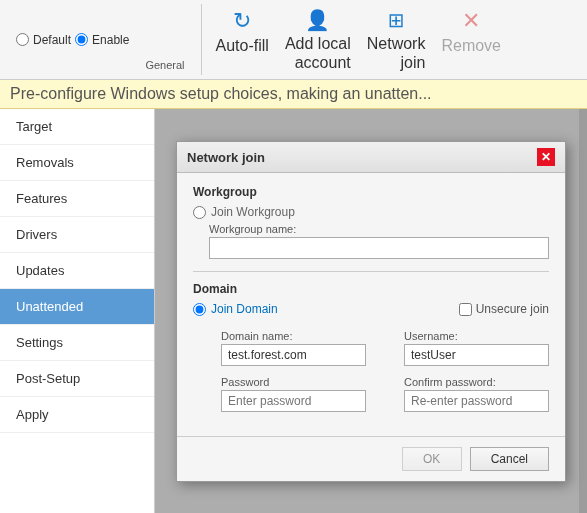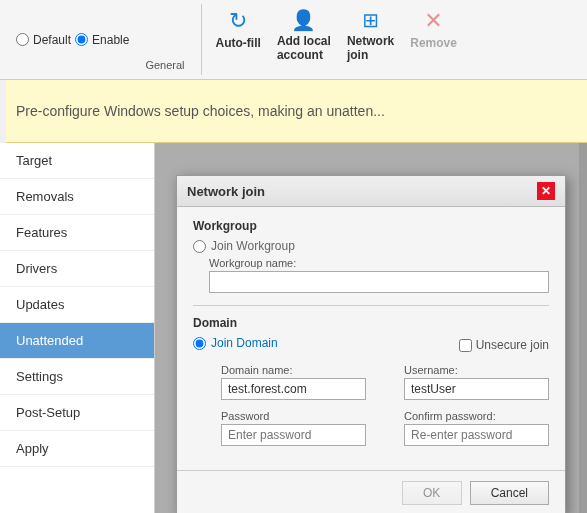--- a/index.html
+++ b/index.html
@@ -37,21 +37,21 @@
     .tb-btn {
       display: flex;
       flex-direction: column;
       align-items: center;
       cursor: pointer;
       padding: 4px 6px;
       border-radius: 2px;
       min-width: 44px;
     }
     .tb-btn .icon { font-size: 22px; margin-bottom: 2px; }
-    .tb-btn .lbl { font-size: 12px; color: #333; text-align: left; line-height: 1.2; font-weight: bold; }
+    .tb-btn .lbl { font-size: 16px; color: #333; text-align: right; line-height: 1.2; }
     .tb-btn.disabled { opacity: 0.4; cursor: default; }
 
     
     .toolbar-radio-group {
       display: flex;
       flex-direction: row;
       justify-content: center;
       gap: 4px;
       padding: 0 8px;
       align-self: stretch;
@@ -70,27 +70,26 @@
       color: #555;
       text-align: center;
       width: 100%;
       padding-bottom: 3px;
     }
 
     
     .notification-bar {
       background: #fffacd;
       border-bottom: 1px solid #e0d080;
-      padding: 23px 10px;
-      font-size: 14px;
+      padding: 5px 10px;
+      font-size: 16px;
       color: #555;
       white-space: nowrap;
       overflow: hidden;
       text-overflow: ellipsis;
-      margin-left: 6px;
     }
 
     
     .main-layout {
       display: flex;
       height: calc(513px - 80px - 28px);
     }
 
     
     .sidebar {
@@ -359,21 +358,21 @@
               <input type="text" class="text-input" value="" style="">
             </div>
           </div>
 
           <hr class="section-divider">
 
           <div class="form-section">
             <div class="domain-header-row">
               <div class="section-header">Domain</div>
             </div>
-            <div style="display:flex; align-items:center; justify-content:space-between; margin-bottom:6px;">
+            <div style="display:flex; align-items:flex-start; justify-content:space-between; margin-bottom:6px;">
               <div class="radio-option active-radio">
                 <input type="radio" name="jointype" checked="" style="">
                 <span>Join Domain</span>
               </div>
               <div class="checkbox-option">
                 <input type="checkbox" style="">
                 <span>Unsecure join</span>
               </div>
             </div>
 

